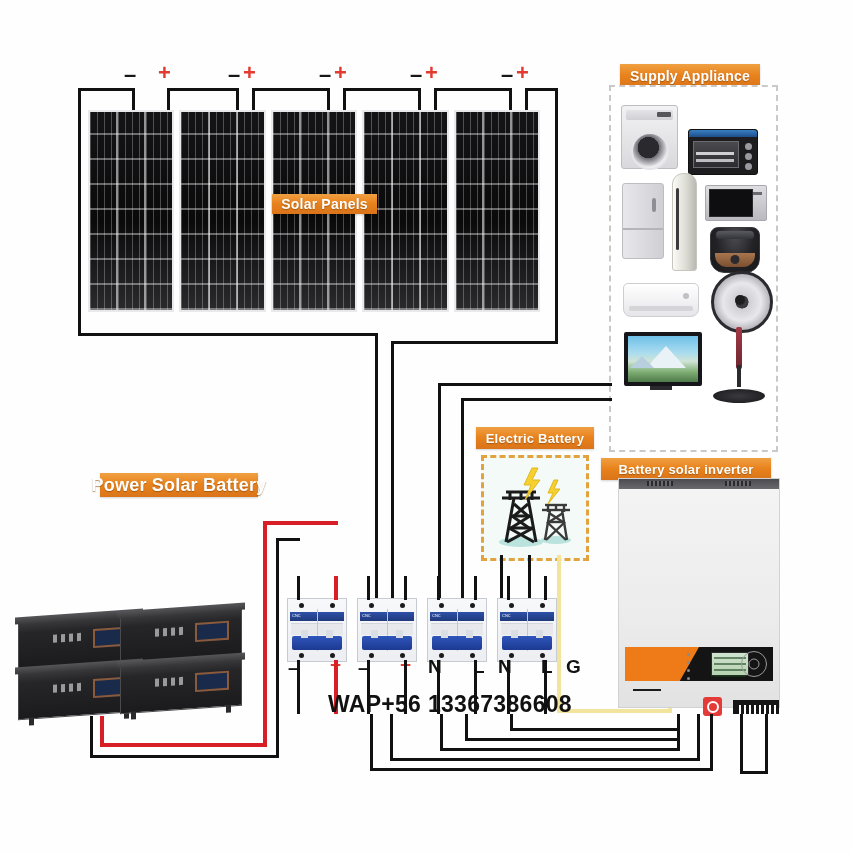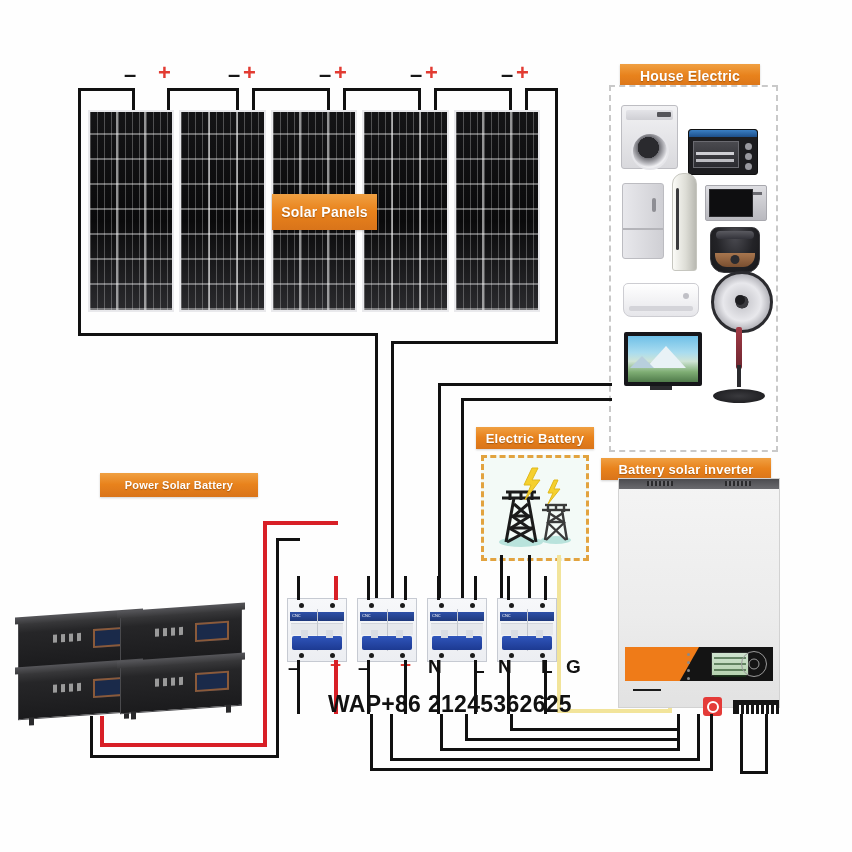--- a/index.html
+++ b/index.html
@@ -178,23 +178,23 @@
   <div class="term pos abs" style="left:158px;top:62px;">+</div>
   <div class="term neg abs" style="left:228px;top:64px;">–</div>
   <div class="term pos abs" style="left:243px;top:62px;">+</div>
   <div class="term neg abs" style="left:319px;top:64px;">–</div>
   <div class="term pos abs" style="left:334px;top:62px;">+</div>
   <div class="term neg abs" style="left:410px;top:64px;">–</div>
   <div class="term pos abs" style="left:425px;top:62px;">+</div>
   <div class="term neg abs" style="left:501px;top:64px;">–</div>
   <div class="term pos abs" style="left:516px;top:62px;">+</div>
 
-  <div class="badge" style="left:272px;top:194px;width:105px;height:36px;font-size:14px;">Solar Panels</div>
-
-  <div class="badge" style="left:620px;top:64px;width:140px;height:24px;font-size:14px;">House Electric</div>
+  <div class="badge" style="left:272px;top:194px;width:105px;height:20px;font-size:14px;">Solar Panels</div>
+
+  <div class="badge" style="left:620px;top:64px;width:140px;height:24px;font-size:14px;">Supply Appliance</div>
 
   <div id="appliance-box">
 
     <div class="dev" style="left:10px;top:18px;width:55px;height:62px;background:linear-gradient(180deg,#f2f2f4,#d9d9dd);border:1px solid #bdbdc2;border-radius:3px;">
       <div style="position:absolute;left:4px;top:4px;right:4px;height:10px;background:linear-gradient(180deg,#e4e4e8,#cfcfd4);border-radius:2px;"></div>
       <div style="position:absolute;right:6px;top:6px;width:14px;height:5px;background:#55555a;border-radius:1px;"></div>
       <div style="position:absolute;left:50%;top:26px;transform:translateX(-50%);width:34px;height:34px;border-radius:50%;background:radial-gradient(circle at 45% 40%,#2a2a2e 38%,#6e6e74 39%,#c9c9ce 62%,#eeeef1 70%);border:2px solid #e6e6ea;"></div>
     </div>
 
     <div class="dev" style="left:77px;top:42px;width:68px;height:44px;background:#1d1d20;border-radius:3px;border:1px solid #111;">
@@ -386,21 +386,21 @@
 
   <div class="wire" style="left:297px;top:660px;width:3px;height:54px;"></div>
   <div class="wire red" style="left:334px;top:660px;width:4px;height:54px;"></div>
   <div class="wire" style="left:367px;top:660px;width:3px;height:54px;"></div>
   <div class="wire" style="left:404px;top:660px;width:3px;height:54px;"></div>
   <div class="wire" style="left:437px;top:660px;width:3px;height:54px;"></div>
   <div class="wire" style="left:474px;top:660px;width:3px;height:54px;"></div>
   <div class="wire" style="left:507px;top:660px;width:3px;height:54px;"></div>
   <div class="wire" style="left:544px;top:660px;width:3px;height:54px;"></div>
 
-  <div class="badge" style="left:100px;top:473px;width:158px;height:24px;font-size:11px;">Power Solar Battery</div>
+  <div class="badge" style="left:100px;top:473px;width:158px;height:24px;font-size:18px;">Power Solar Battery</div>
 
   <div id="battery-bank">
     <div class="batt" style="left:4px;top:6px;">
       <div class="lid"></div>
       <div class="leds">
           <i></i>
           <i></i>
           <i></i>
           <i></i>
         </div>
@@ -471,15 +471,15 @@
   <div class="wire" style="left:465px;top:738px;width:215px;height:3px;"></div>
   <div class="wire" style="left:465px;top:714px;width:3px;height:27px;"></div>
 
   <div class="wire" style="left:510px;top:728px;width:170px;height:3px;"></div>
   <div class="wire" style="left:510px;top:714px;width:3px;height:17px;"></div>
 
   <div class="wire" style="left:740px;top:714px;width:3px;height:60px;"></div>
   <div class="wire" style="left:765px;top:714px;width:3px;height:60px;"></div>
   <div class="wire" style="left:740px;top:771px;width:28px;height:3px;"></div>
 
-  <div id="phone-text">WAP+86 21245362625</div>
+  <div id="phone-text">WAP+56 13367386608</div>
 
 </div>
 
 </body></html>

